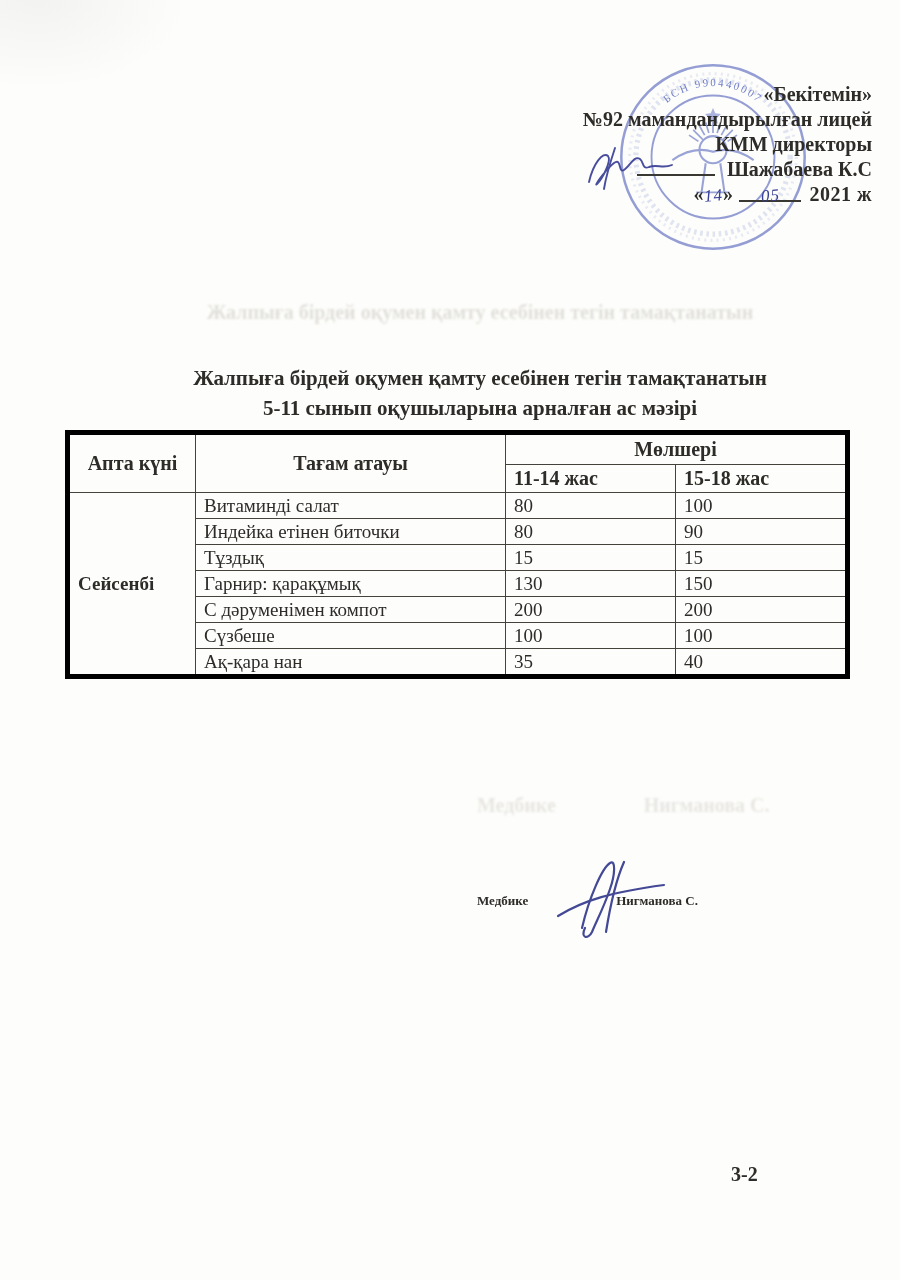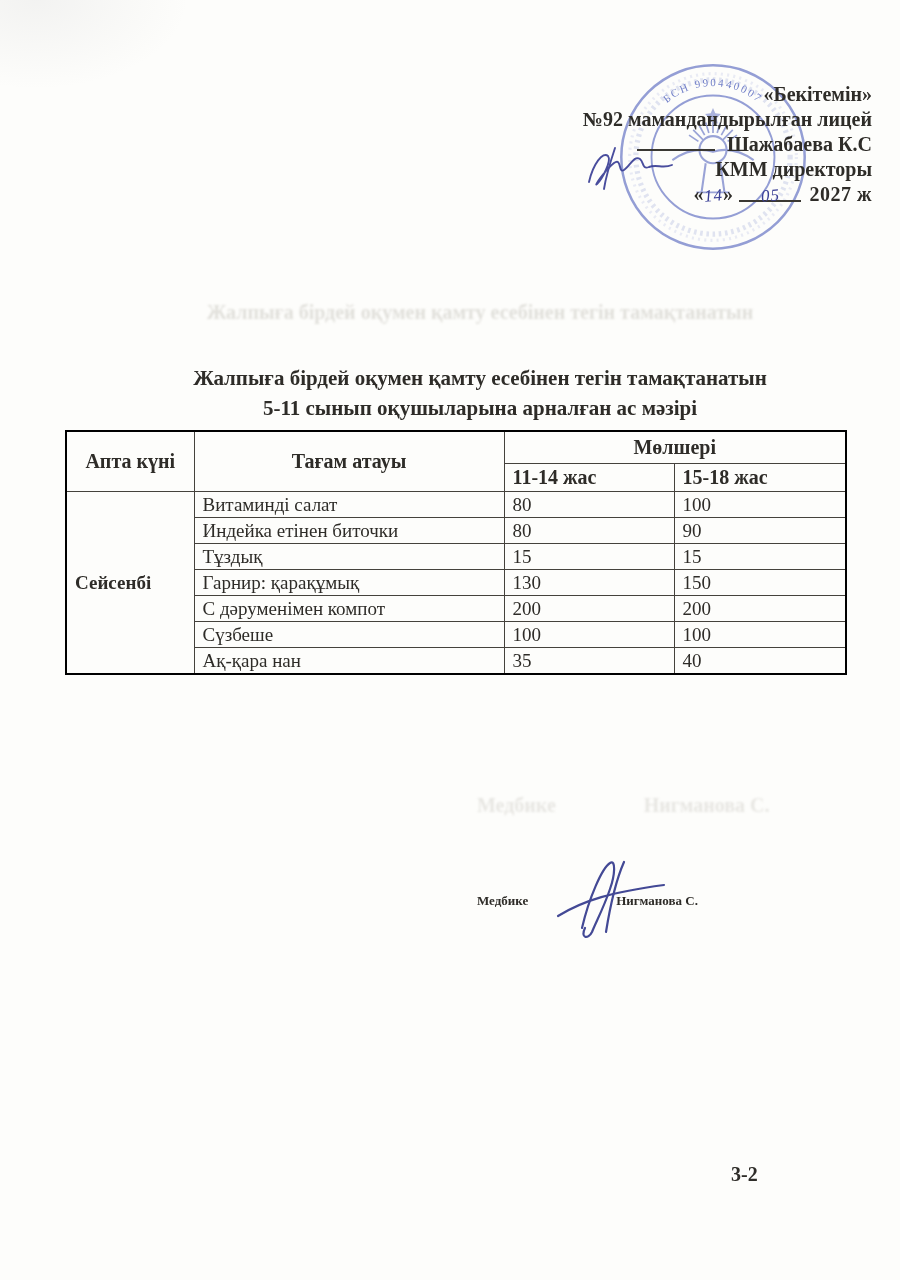--- a/index.html
+++ b/index.html
@@ -56,21 +56,21 @@
   
   .doc-title{
     position:absolute;top:332px;left:90px;width:780px;text-align:center;
     font-weight:bold;font-size:21px;line-height:30px;z-index:2;margin-top:31px;
   }
 
   
   table.menu{
     position:absolute;top:430px;left:65px;width:780px;
     border-collapse:collapse;table-layout:fixed;z-index:2;
-    border:2px solid #000000;
+    border:5px solid #000000;
   }
   table.menu th,table.menu td{
     border:1.6px solid #45423c;padding:1px 8px;
     font-size:19px;line-height:23px;vertical-align:middle;
     overflow:hidden;white-space:nowrap;
   }
   table.menu th{font-size:20px;font-weight:bold;}
   .col-day{width:128px;}
   .col-meal{width:310px;}
   .col-a1{width:170px;}
@@ -126,26 +126,26 @@
       <path d="M56,98 Q76,84 95,90 Q114,84 134,98" stroke-width="2"></path>
       <path d="M88,101 L84,129 M102,101 L106,129" stroke-width="2"></path>
       <path d="M79,129 H111" stroke-width="1.8"></path>
       <path d="M95,48 l2.2,5 5.4,0.8 -4,3.9 1,5.4 -4.6,-2.7 -4.6,2.7 1,-5.4 -4,-3.9 5.4,-0.8 z" fill="#6b79c6" stroke="none" opacity="0.85"></path>
     </g>
   </svg>
 
   <div class="header-block">
     <div>«Бекітемін»</div>
     <div>№92 мамандандырылған лицей</div>
+    <div>КММ директоры</div>
     <div>
       <span class="sig-underline"></span><span>Шажабаева К.С</span>
     </div>
-    <div>КММ директоры</div>
     <div class="date-line">
-      <span>«</span><span class="hand">14</span><span>»</span><span class="month-slot"><span class="hand">05</span></span><span>2027 ж</span>
+      <span>«</span><span class="hand">14</span><span>»</span><span class="month-slot"><span class="hand">05</span></span><span>2021 ж</span>
     </div>
   </div>
 
   <svg class="director-sig" viewBox="0 0 96 52" aria-hidden="true">
     <g fill="none" stroke="#3a3f96" stroke-width="1.9" stroke-linecap="round" opacity="0.92">
       <path d="M6,38 C10,20 20,7 25,12 C29,17 19,35 14,40 C10,44 22,26 31,19 C39,13 35,30 41,26 C47,22 51,11 57,15 C61,18 59,26 66,23 C74,20 80,25 89,21"></path>
       <path d="M32,4 C28,16 23,32 21,45"></path>
     </g>
   </svg>
 

